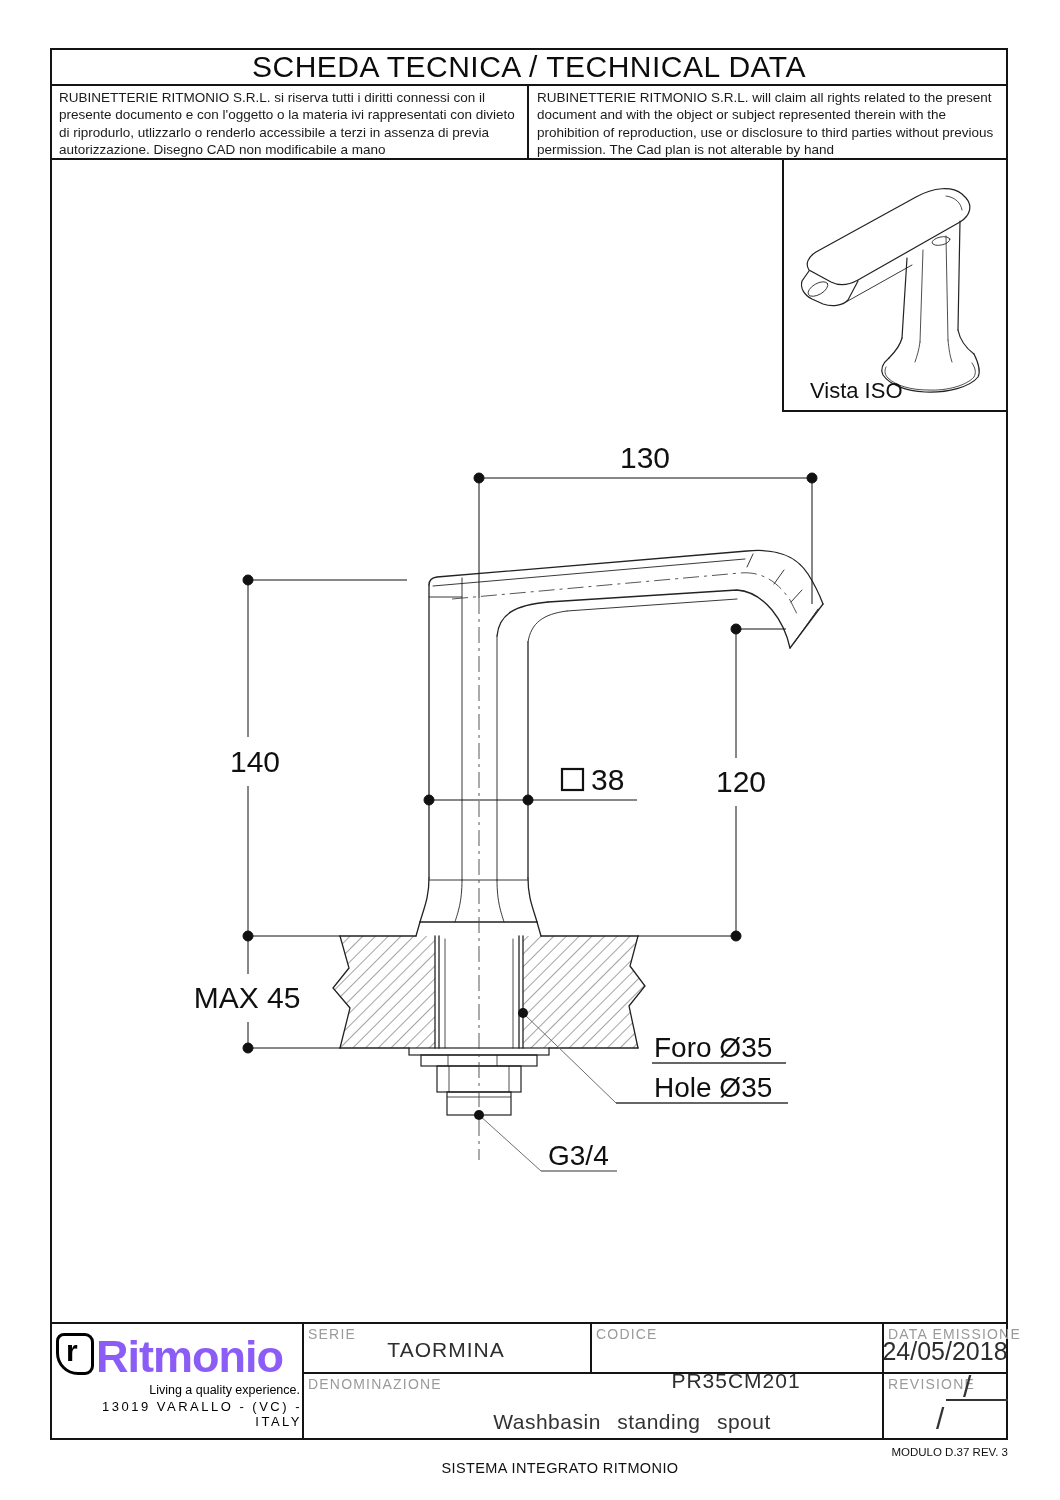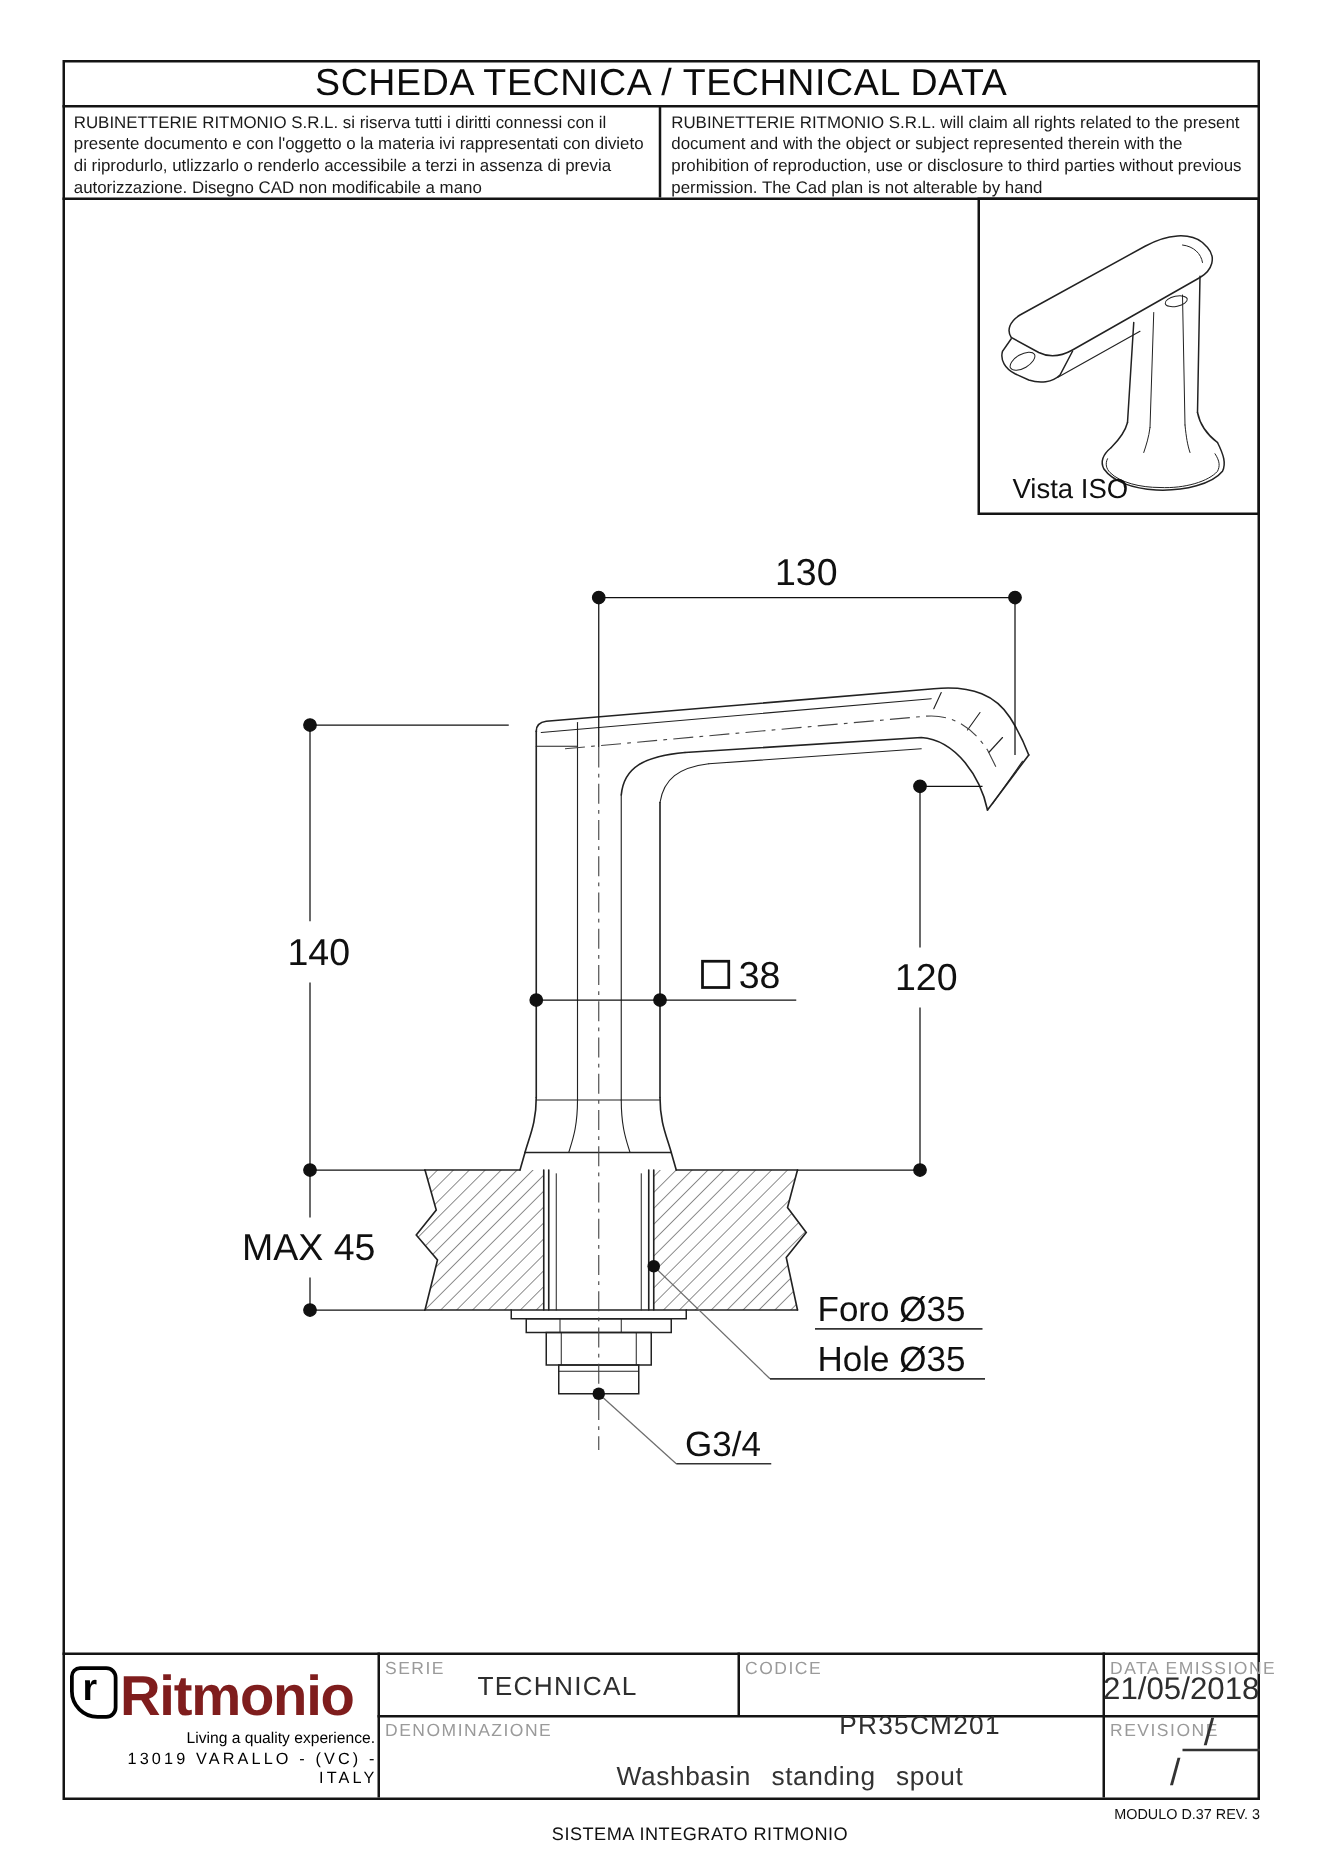--- a/index.html
+++ b/index.html
@@ -21,21 +21,21 @@
   .dimtxt{font-size:30px;}
   .dimtxt2{font-size:28px;}
   .isolabel{font-size:22px;}
   
   .tb-label{position:absolute;font-size:14px;color:#9a9a9a;letter-spacing:1.2px;}
   .tb-val{position:absolute;color:#2e2e2e;letter-spacing:1px;text-align:center;}
   .logo-mark{position:absolute;left:56px;top:1333px;width:38px;height:42px;
              border:3.5px solid #000;border-radius:8px 9px 9px 22px;box-sizing:border-box;}
   .logo-mark span{position:absolute;left:7px;top:-2px;font-size:30px;font-weight:900;color:#000;}
   .brand{position:absolute;left:96px;top:1334px;font-size:45px;font-weight:800;
-         letter-spacing:-1px;color:#7f1d1d;line-height:46px;}
+         letter-spacing:-1px;color:#8b5cf6;line-height:46px;}
   .tagline{position:absolute;left:60px;top:1383px;width:240px;text-align:right;
            font-size:12.5px;color:#000;}
   .address{position:absolute;left:60px;top:1399px;width:242px;text-align:right;
            font-size:13px;letter-spacing:2.5px;color:#000;}
   .denom{position:absolute;left:302px;width:580px;text-align:center;font-size:21px;
          color:#333;letter-spacing:.5px;word-spacing:10px;}
   .rev-slash{position:absolute;font-size:30px;font-weight:300;color:#333;}
   .rev-line{position:absolute;left:946px;top:1399px;width:62px;height:2px;background:#333;}
   .footer-center{position:absolute;left:330px;top:1460px;width:460px;text-align:center;
                  font-size:14.5px;color:#111;letter-spacing:.4px;}
@@ -230,27 +230,27 @@
   <div class="hl" style="left:302px;top:1372px;width:706px;"></div>
 
   <div class="logo-mark">
     <span>r</span>
   </div>
   <div class="brand">Ritmonio</div>
   <div class="tagline">Living a quality experience.</div>
   <div class="address">13019 VARALLO - (VC) - ITALY</div>
 
   <div class="tb-label" style="left:308px;top:1326px;">SERIE</div>
-  <div class="tb-val" style="left:302px;top:1338px;width:288px;font-size:21px;">TECHNICAL</div>
+  <div class="tb-val" style="left:302px;top:1338px;width:288px;font-size:21px;">TAORMINA</div>
 
   <div class="tb-label" style="left:596px;top:1326px;">CODICE</div>
   <div class="tb-val" style="left:590px;top:1338px;width:292px;font-size:21px;margin-top:31px;">PR35CM201</div>
 
   <div class="tb-label" style="left:888px;top:1326px;">DATA EMISSIONE</div>
-  <div class="tb-val" style="left:882px;top:1337px;width:126px;font-size:25px;letter-spacing:0;">21/05/2018</div>
+  <div class="tb-val" style="left:882px;top:1337px;width:126px;font-size:25px;letter-spacing:0;">24/05/2018</div>
 
   <div class="tb-label" style="left:308px;top:1376px;">DENOMINAZIONE</div>
   <div class="denom" style="top:1410px;padding-left:40px;">Washbasin standing spout</div>
 
   <div class="tb-label" style="left:888px;top:1376px;">REVISIONE</div>
   <div class="rev-slash" style="left:963px;top:1370px;">/</div>
   <div class="rev-line"></div>
   <div class="rev-slash" style="left:936px;top:1402px;">/</div>
 
   <div class="footer-center">SISTEMA INTEGRATO RITMONIO</div>

